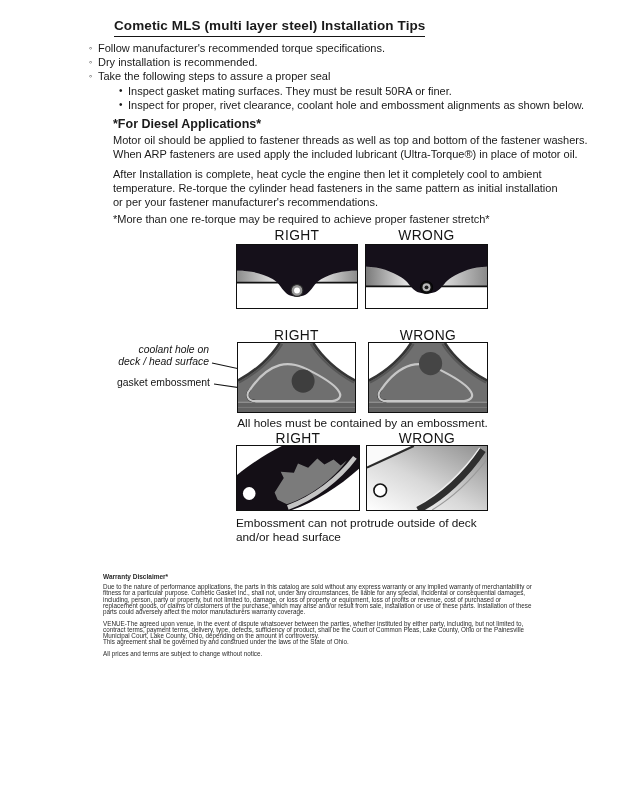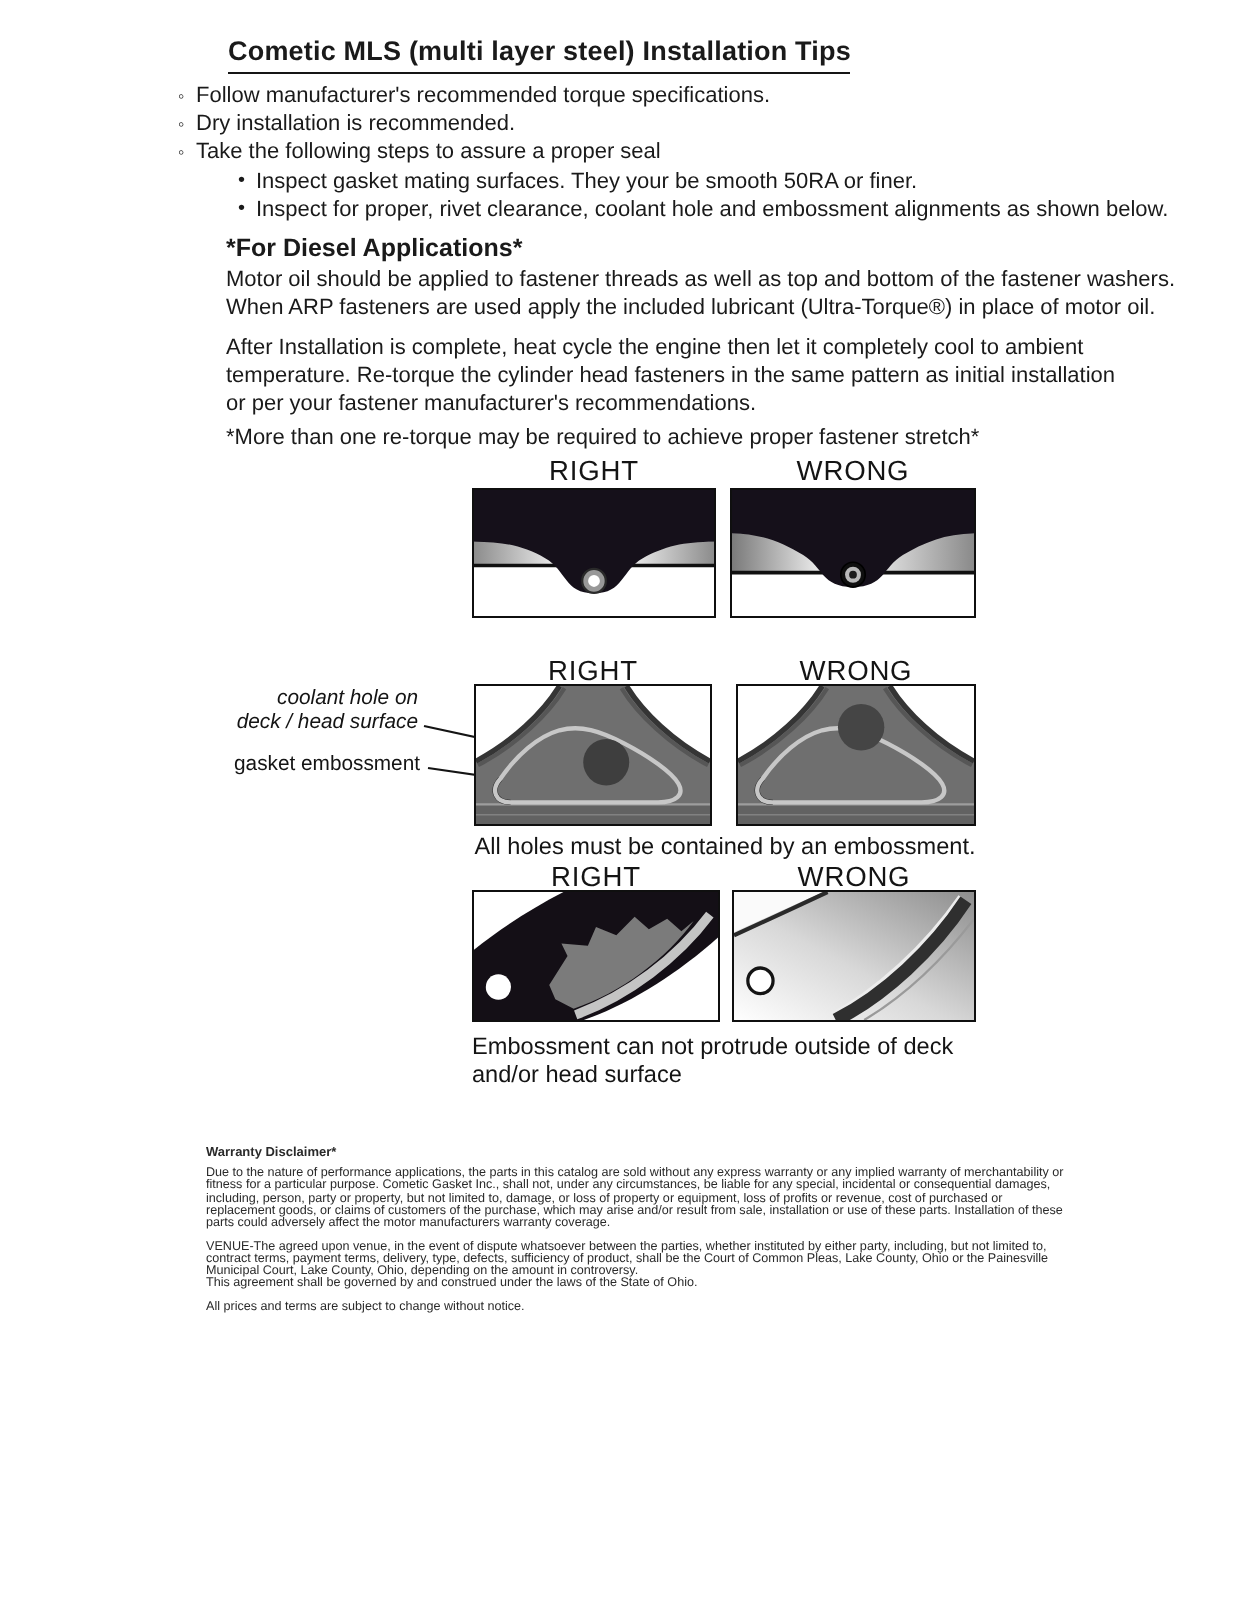--- a/index.html
+++ b/index.html
@@ -43,21 +43,21 @@
     <div class="brow">
       <span class="mk">◦</span>
       <span>Dry installation is recommended.</span>
     </div>
     <div class="brow">
       <span class="mk">◦</span>
       <span>Take the following steps to assure a proper seal</span>
     </div>
     <div class="brow sub">
       <span class="mk">•</span>
-      <span>Inspect gasket mating surfaces.  They your be smooth 50RA or finer.</span>
+      <span>Inspect gasket mating surfaces.  They must be result 50RA or finer.</span>
     </div>
     <div class="brow sub">
       <span class="mk">•</span>
       <span>Inspect for proper, rivet clearance, coolant hole and embossment alignments as shown below.</span>
     </div>
   </div>
 
   <div class="abs h2" style="left:113px; top:117px;text-align:right;">*For Diesel Applications*</div>
   <div class="abs para" style="left:113px; top:134px;">Motor oil should be applied to fastener threads as well as top and bottom of the fastener washers.
 When ARP fasteners are used apply the included lubricant (Ultra-Torque®) in place of motor oil.</div>

